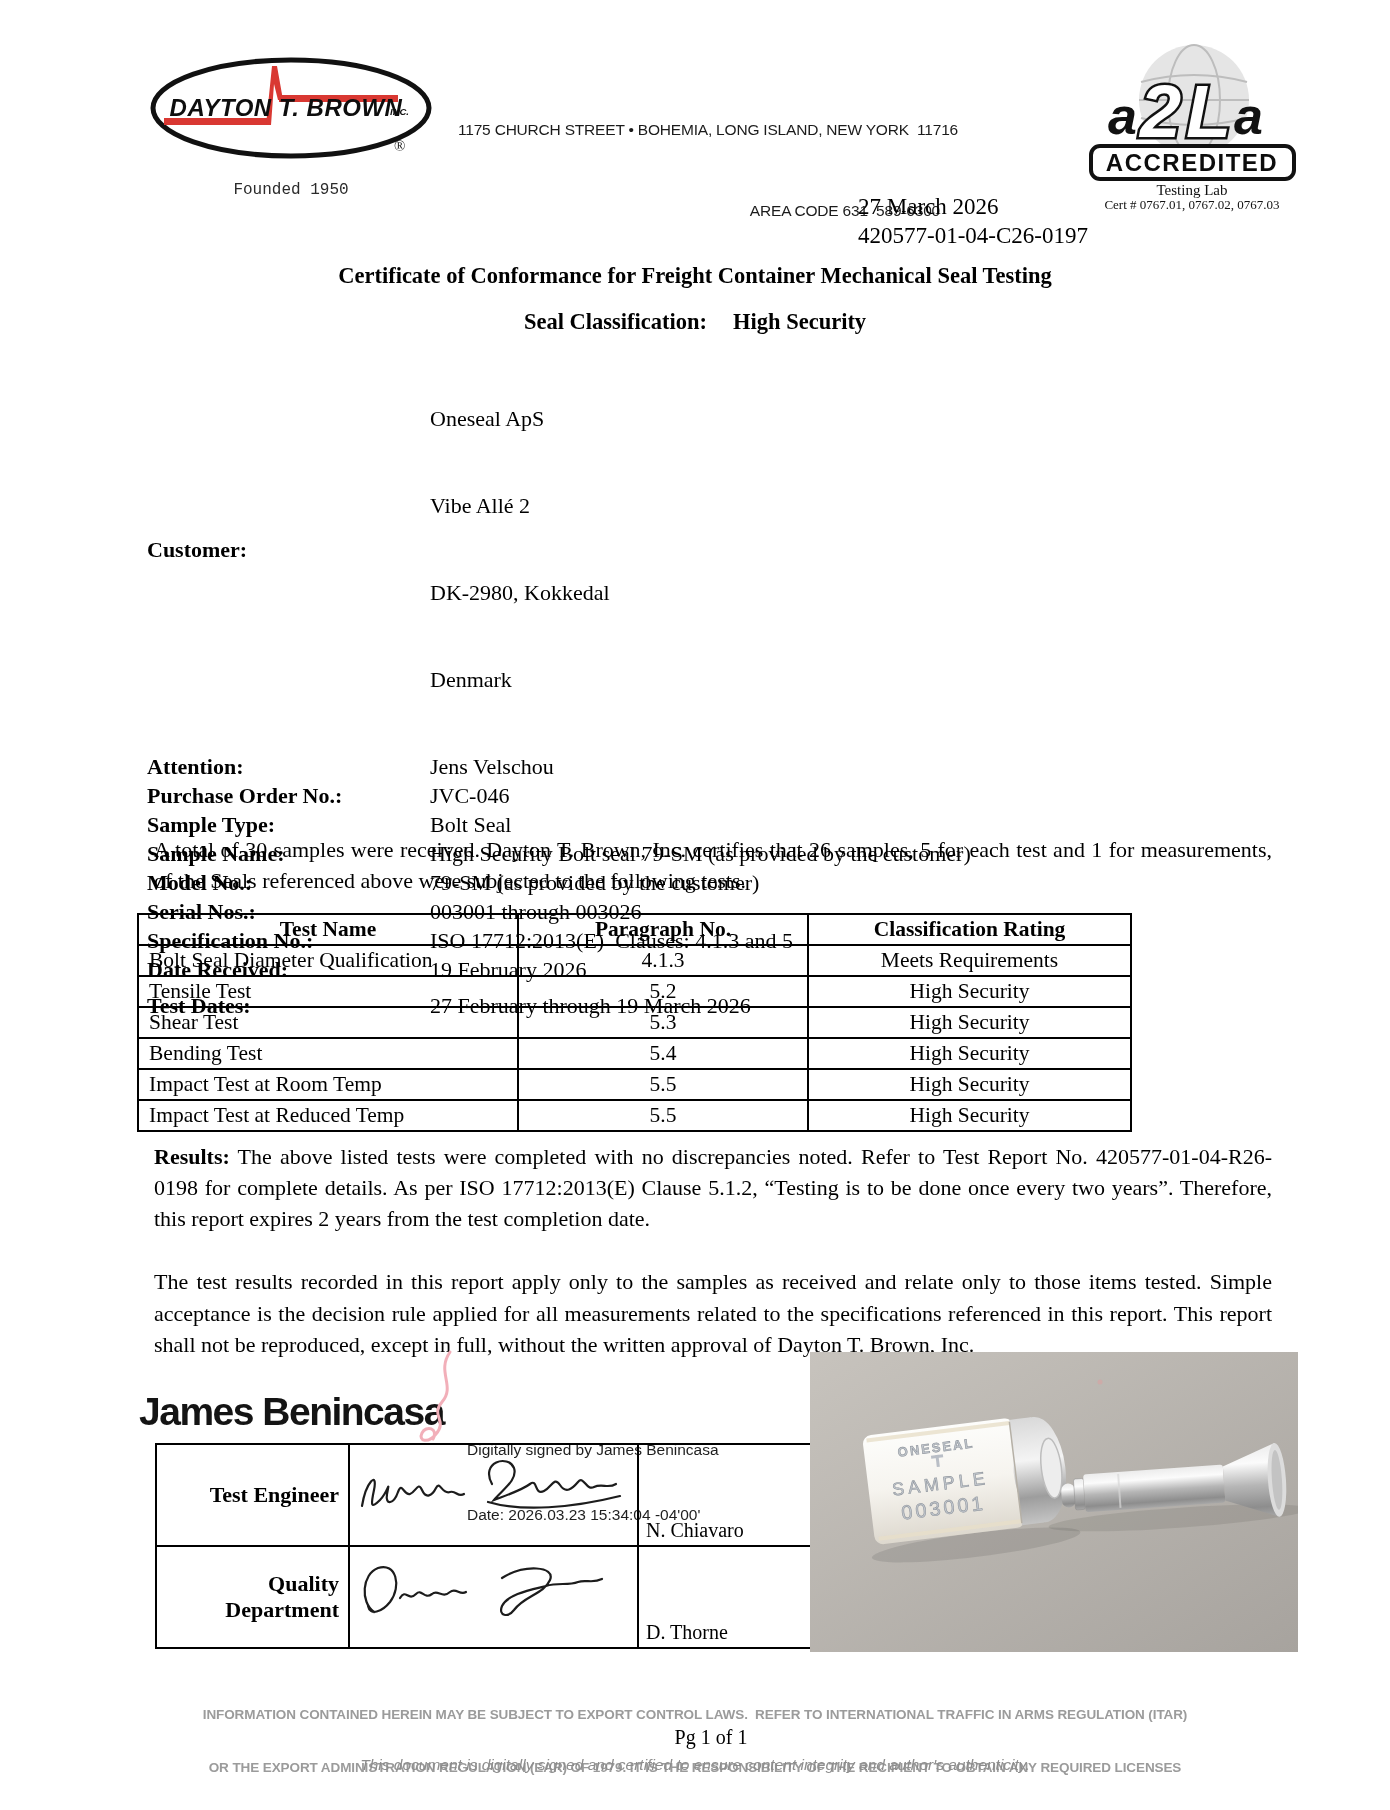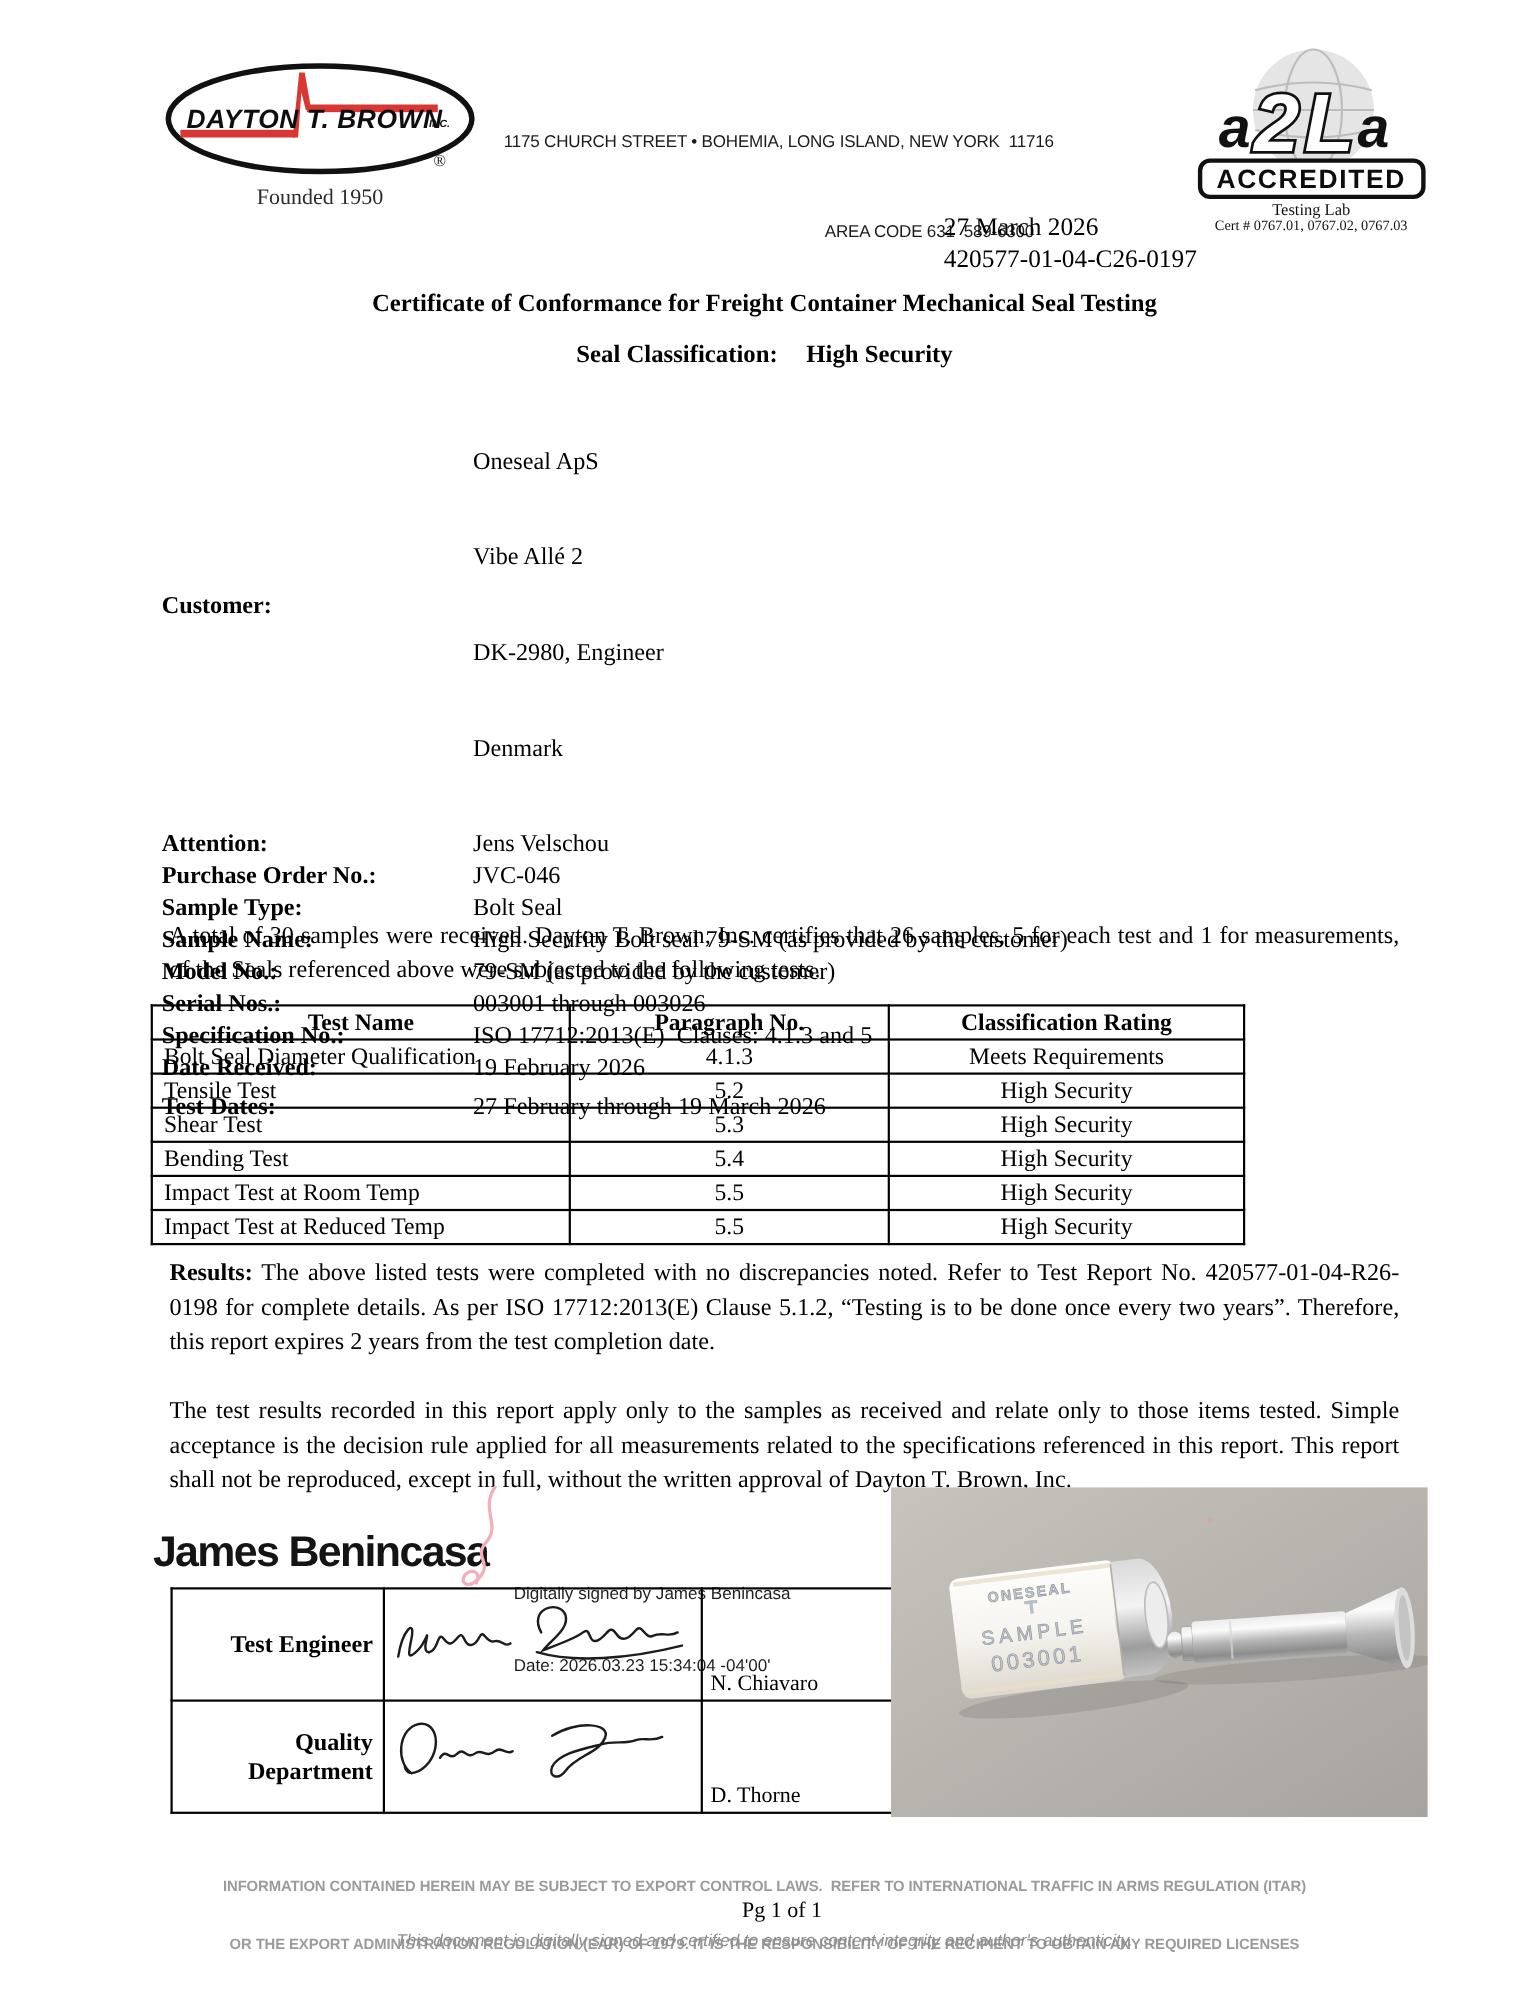--- a/index.html
+++ b/index.html
@@ -1,21 +1,21 @@
 <!DOCTYPE html>
 <html><head>
 <meta charset="utf-8">
 <style>
   html,body{margin:0;padding:0;background:#ffffff;}
   .page{position:relative;width:1390px;height:1810px;background:#fff;overflow:hidden;
         font-family:"Liberation Serif",serif;color:#000;}
 
   
   .logo-block{position:absolute;left:148px;top:56px;width:286px;text-align:center;}
-  .founded{font-family:Liberation Serif, serif;font-size:20px;color:#2b2b2b;margin-top:1px;}
+  .founded{font-family:Liberation Mono, monospace;font-size:16px;color:#2b2b2b;margin-top:15px;}
   .address-block{position:absolute;left:458px;top:62px;width:482px;text-align:right;
         font-family:"Liberation Sans",sans-serif;font-size:15.5px;letter-spacing:-0.2px;
         color:#1b1b1b;line-height:27px;white-space:pre;}
   .a2la-block{position:absolute;left:1082px;top:38px;width:222px;}
 
   .doc-id{position:absolute;left:858px;top:192px;font-size:23px;line-height:29px;}
 
   .title{position:absolute;top:263px;left:0;width:100%;text-align:center;
          font-weight:bold;font-size:22.5px;}
   .subtitle{position:absolute;top:309px;left:0;width:100%;text-align:center;
@@ -121,21 +121,21 @@
   <div class="subtitle">
     <span>Seal Classification:</span><span class="hs">High Security</span>
   </div>
 
   <div class="fields">
     <div class="frow">
       <div class="flabel">Customer:</div>
       <div class="fvals">
         <div>Oneseal ApS</div>
         <div>Vibe Allé 2</div>
-        <div>DK-2980, Engineer</div>
+        <div>DK-2980, Kokkedal</div>
         <div>Denmark</div>
       </div>
     </div>
     <div class="frow">
       <div class="flabel">Attention:</div>
       <div class="fvals">Jens Velschou</div>
     </div>
     <div class="frow">
       <div class="flabel">Purchase Order No.:</div>
       <div class="fvals">JVC-046</div>

